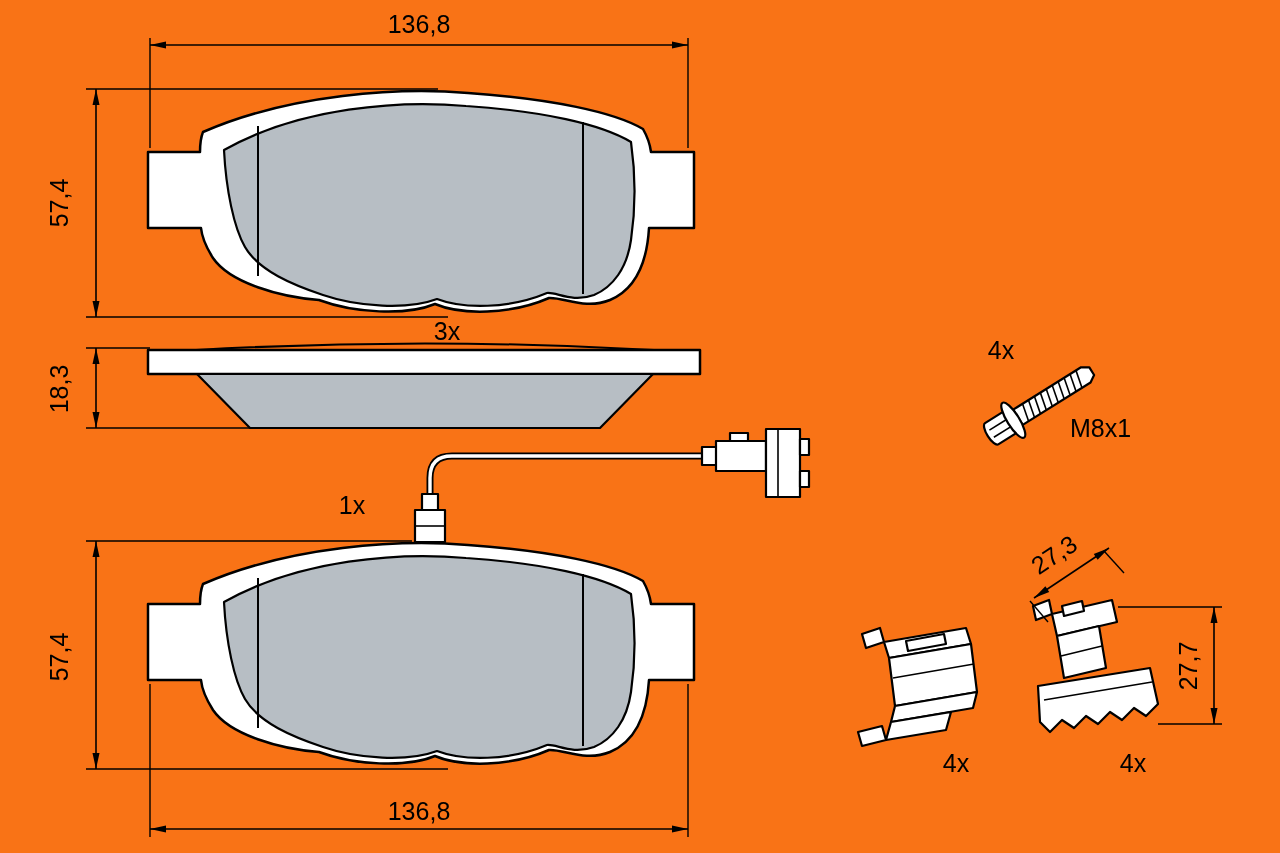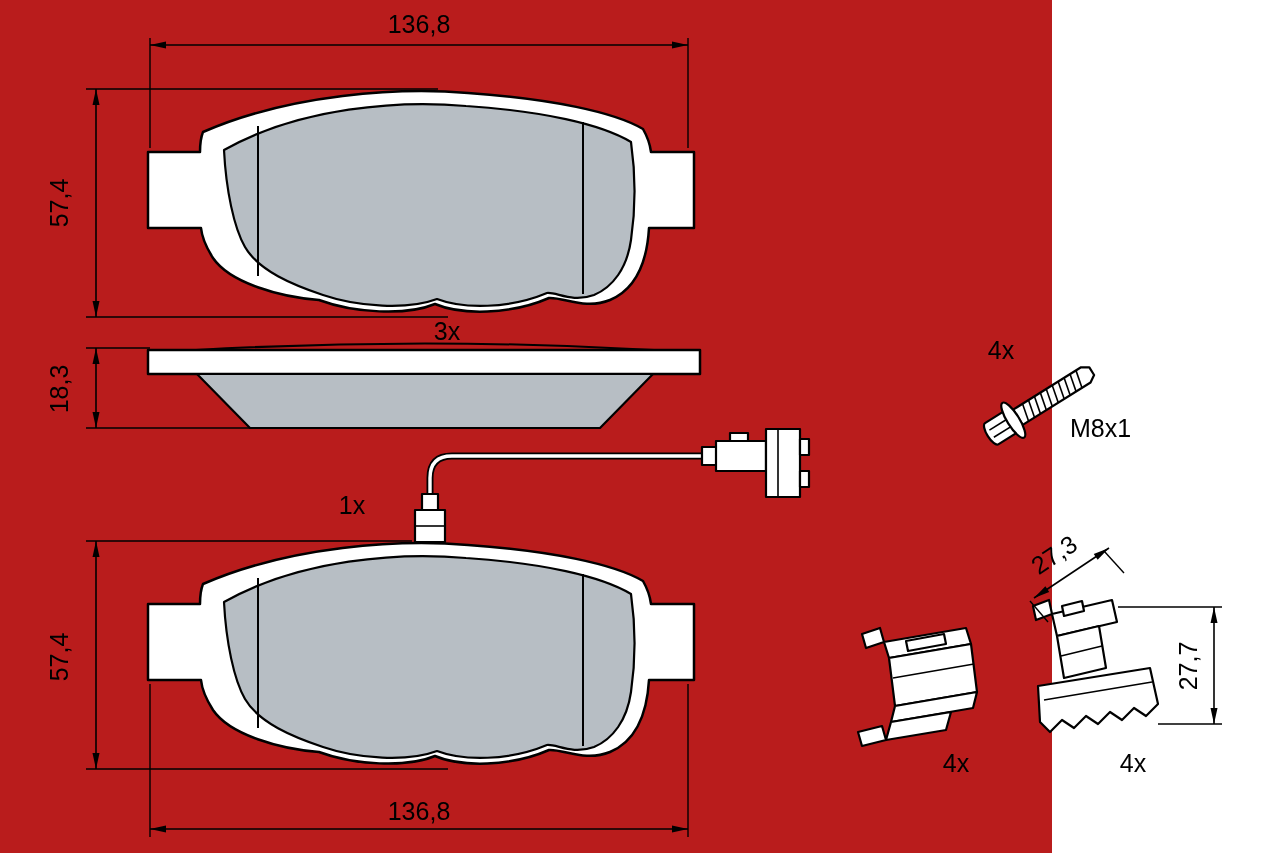--- a/index.html
+++ b/index.html
@@ -1,16 +1,16 @@
 <!DOCTYPE html>
 <html style="--pad-fill: #b7bec4; --line: #000000;"><head>
 <meta charset="utf-8">
 <style>
   html,body{margin:0;padding:0;background:#fff;}
-  .canvas{width:1052px;height:853px;position:relative;background:#b91c1c;font-family:"Liberation Sans",sans-serif;}
+  .canvas{width:1280px;height:853px;position:relative;background:#f97316;font-family:"Liberation Sans",sans-serif;}
   svg{display:block;}
   svg text{font-family:"Liberation Sans",sans-serif;font-size:25px;fill:var(--line,#000);}
   .part{fill:#fff;stroke:var(--line,#000);stroke-width:2.5;stroke-linejoin:round;}
   .part2{fill:#fff;stroke:var(--line,#000);stroke-width:2.2;stroke-linejoin:round;}
   .friction{fill:var(--pad-fill,#b7bec4);stroke:var(--line,#000);stroke-width:2.2;stroke-linejoin:round;}
   .thin{stroke:var(--line,#000);stroke-width:2;fill:none;}
   .dim{stroke:var(--line,#000);stroke-width:1.6;fill:none;}
   .ext{stroke:var(--line,#000);stroke-width:1.4;fill:none;}
   .wire-outer{stroke:var(--line,#000);stroke-width:7;fill:none;stroke-linecap:round;}
   .wire-inner{stroke:#fff;stroke-width:3.4;fill:none;stroke-linecap:round;}

